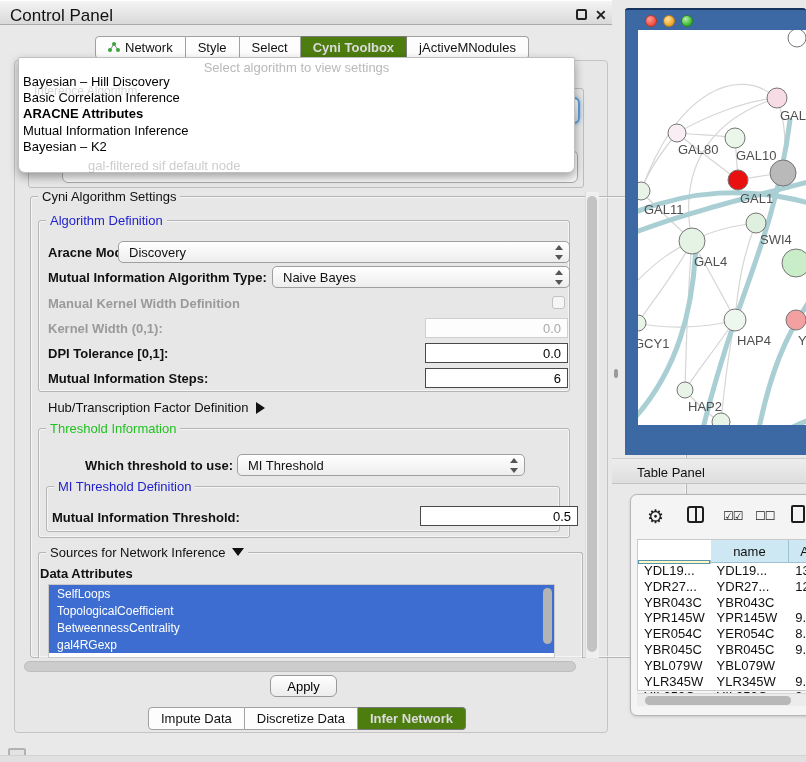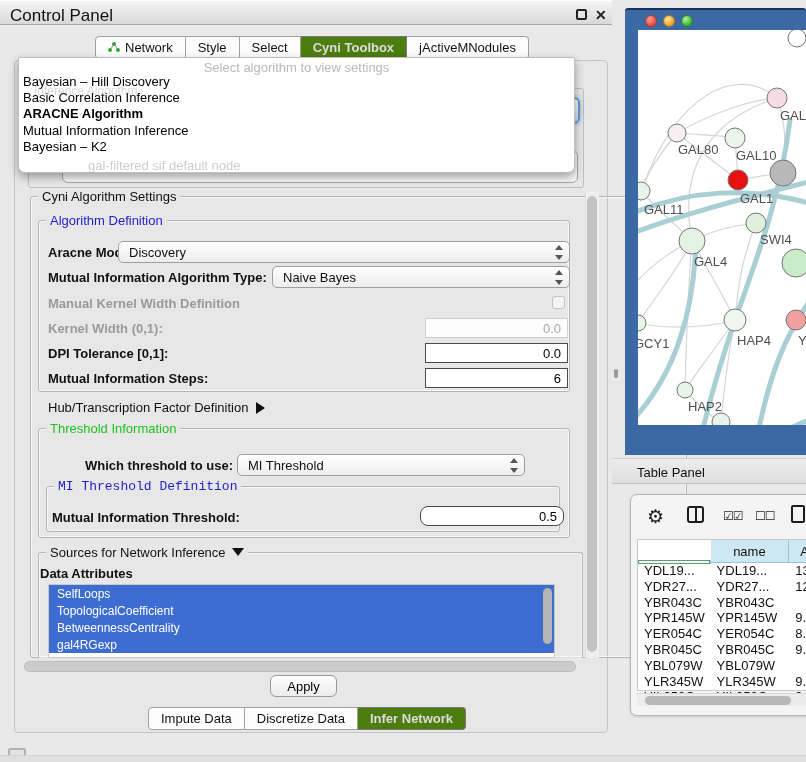--- a/index.html
+++ b/index.html
@@ -135,21 +135,21 @@
 
 <div class="abs" id="behind-group"></div>
 <div class="abs" id="behind-combo"></div>
 <div class="abs" id="behind-spinner"></div>
 
 <div class="abs" id="algo-popup">
   <div class="prompt">Select algorithm to view settings</div>
   <div id="algo-items">
       <div class="algo-item">Bayesian – Hill Discovery</div>
       <div class="algo-item">Basic Correlation Inference</div>
-      <div class="algo-item bold">ARACNE Algorithm</div>
+      <div class="algo-item bold">ARACNE Attributes</div>
       <div class="algo-item">Mutual Information Inference</div>
       <div class="algo-item">Bayesian – K2</div>
     </div>
 </div>
 <div class="ghost" id="ghost1">Inference Algorithm</div>
 <div class="ghost" id="ghost2">gal-filtered sif default node</div>
 
 <div class="abs groupbox" style="left:30px; top:196px; width:657px; height:462px;">
   <span class="group-label">Cyni Algorithm Settings</span>
 </div>
@@ -196,25 +196,25 @@
 
 <span class="lbl bold" style="left:85px; top:458px;">Which threshold to use:</span>
 <div class="abs combo" style="left:237px; top:454px; width:288px;">
   <span>MI Threshold</span>
   <span class="spin">
       <i class="up"></i>
       <i class="dn"></i>
     </span>
 </div>
 
-<div class="abs groupbox" style="left:46px; top:486px; width:514px; height:46px;font-family:Liberation Mono, monospace;">
+<div class="abs groupbox" style="left:46px; top:486px; width:514px; height:46px;">
   <span class="group-label blue">MI Threshold Definition</span>
 </div>
 <span class="lbl bold" style="left:52px; top:510px;">Mutual Information Threshold:</span>
-<div class="abs field enabled" style="left:420px; top:506px; width:144px;border-radius:8px;">0.5</div>
+<div class="abs field enabled" style="left:420px; top:506px; width:158px;">0.5</div>
 
 <div class="abs groupbox" style="left:38px; top:552px; width:545px; height:106px; border-bottom:none; border-radius:3px 3px 0 0;">
   <span class="group-label"><span>Sources for Network Inference</span><span class="tri-down"></span></span>
 </div>
 <span class="lbl bold" style="left:40px; top:566px;">Data Attributes</span>
 <div class="abs" id="attr-list">
   <div id="attr-items">
       <div class="attr-item">SelfLoops</div>
       <div class="attr-item">TopologicalCoefficient</div>
       <div class="attr-item">BetweennessCentrality</div>

